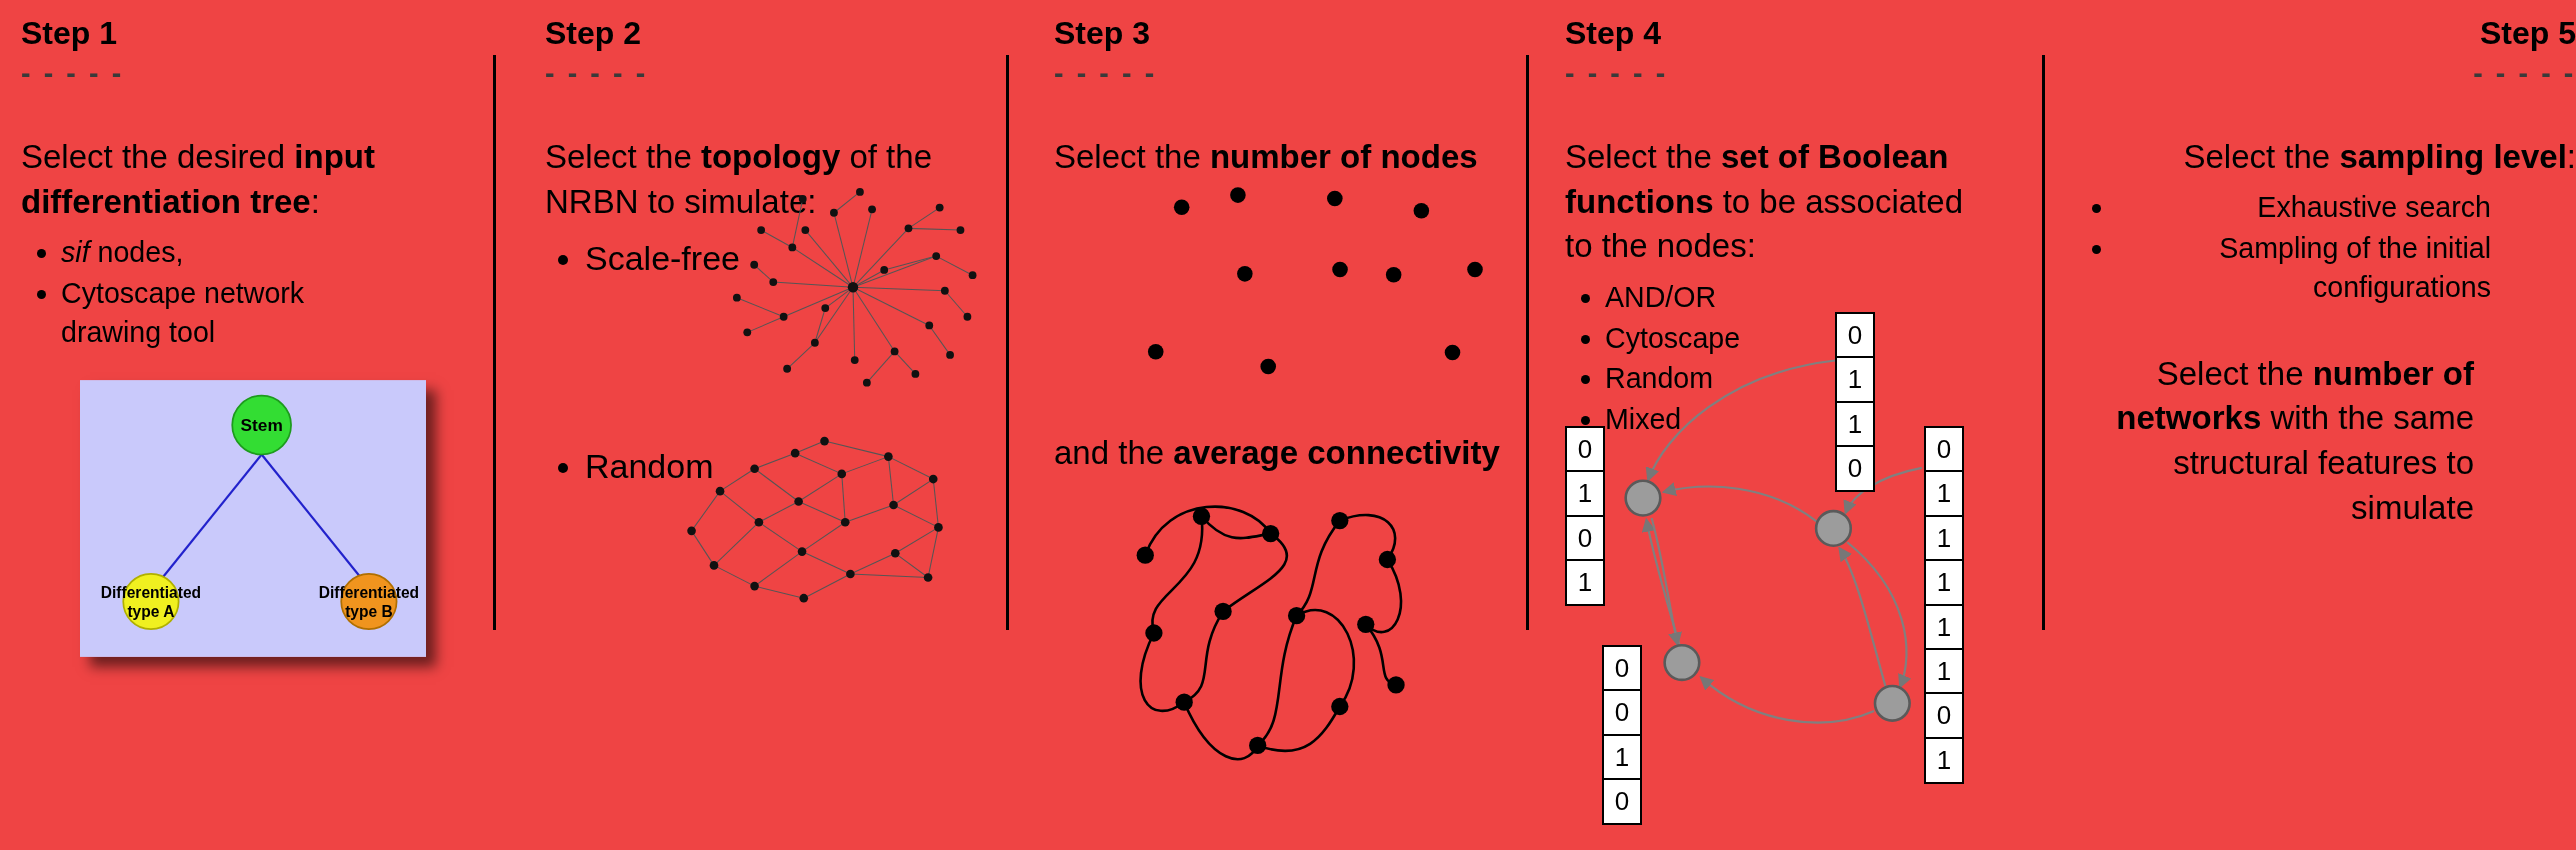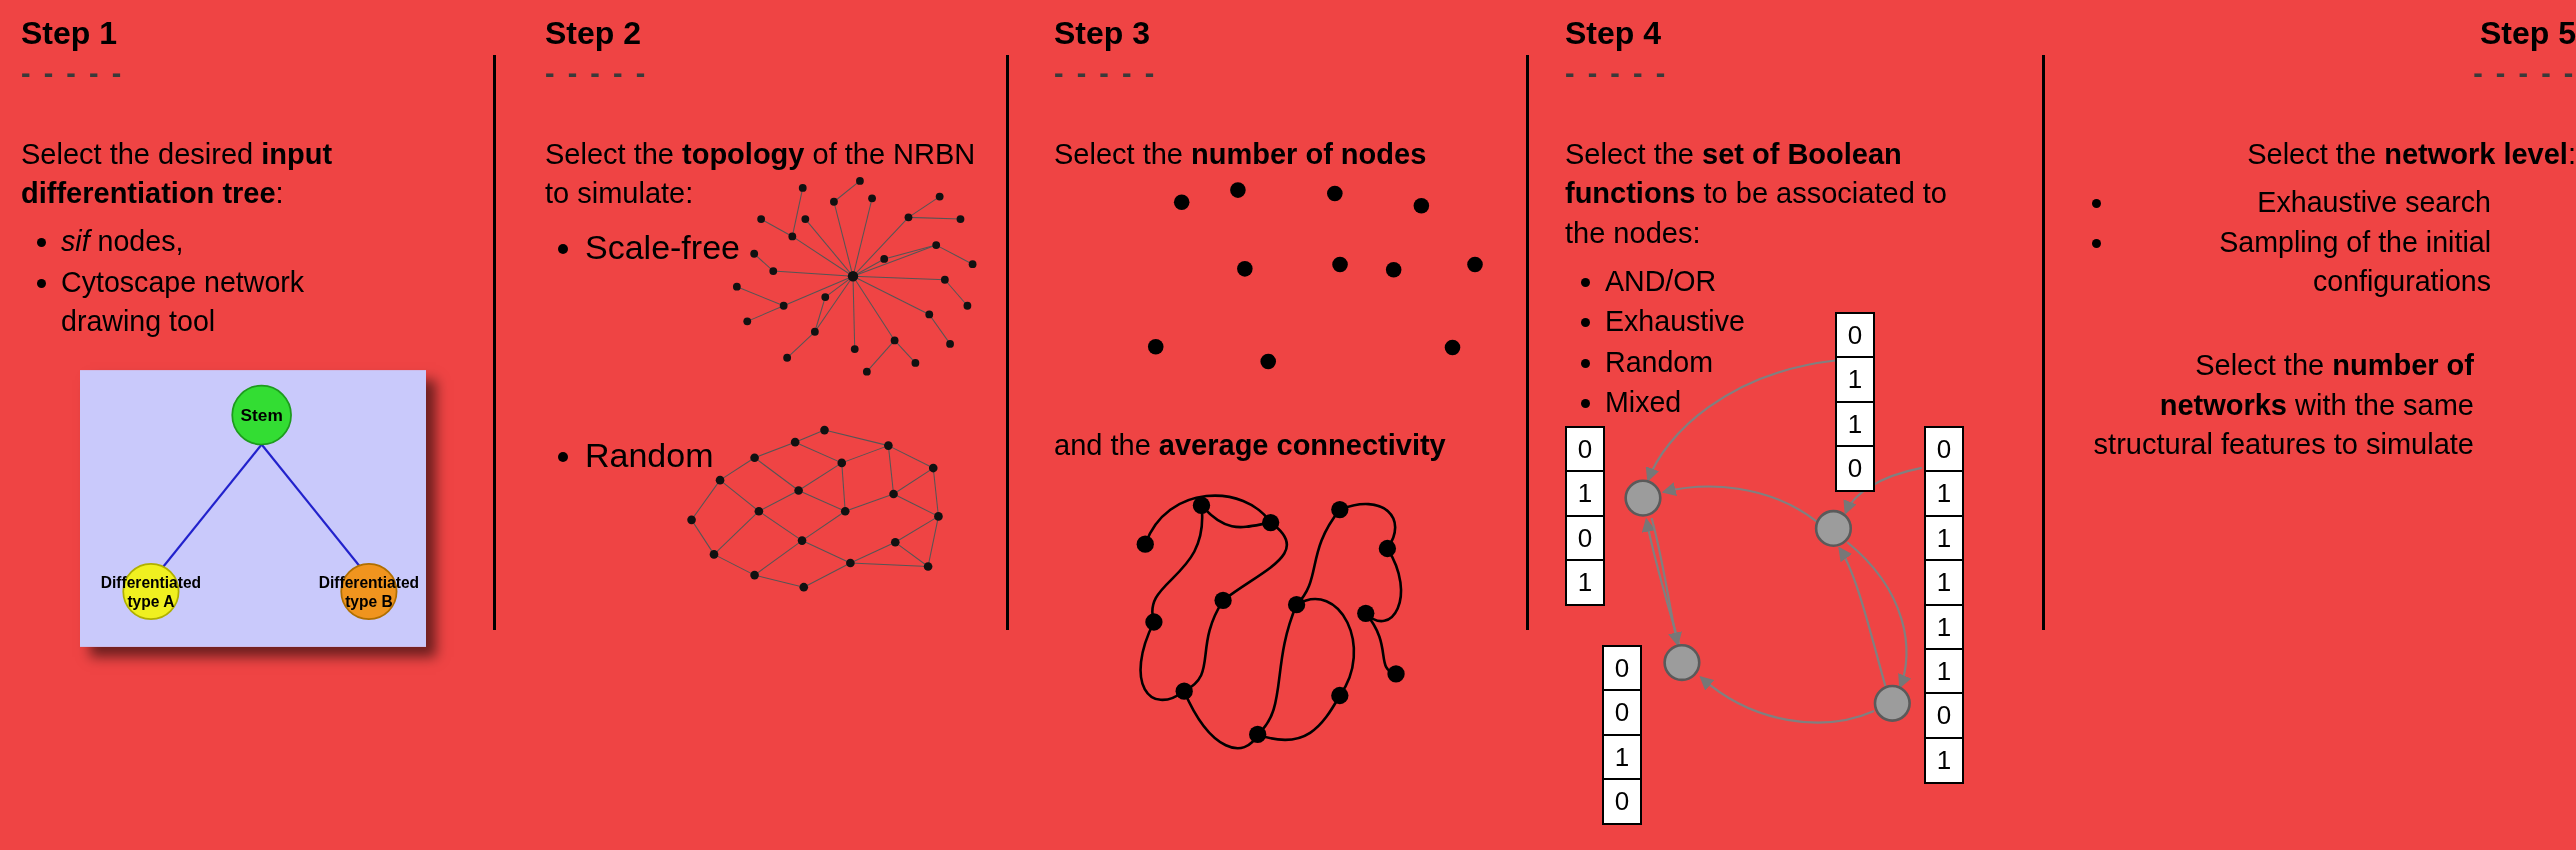--- a/index.html
+++ b/index.html
@@ -14,21 +14,21 @@
   .col { position:relative; padding-top:14px; height:100%; }
   .c1 { width:496px; padding-left:21px; }
   .c2 { width:513px; padding-left:49px; }
   .c3 { width:520px; padding-left:45px; }
   .c4 { width:516px; padding-left:36px; }
   .c5 { width:531px; padding-left:31px;text-align:right; }
   .divider { position:absolute; right:0; top:55px; height:575px; width:2.6px; background:#000; }
 
   .t { font-size:32px; font-weight:bold; line-height:1.2; }
   .dash { font-size:28.6px; font-weight:bold; color:#3a3a3a; letter-spacing:2.6px; margin-top:4.3px; }
-  .para { font-size:29px; line-height:1.36; margin-top:45px; }
+  .para { font-size:33px; line-height:1.36; margin-top:45px; }
   .b { font-weight:bold; }
   .i { font-style:italic; }
   .w420 { width:363px; } .w460 { width:398px; } .w470 { width:407px; } .w500 { width:433px; }
   .bullets { list-style:disc outside; padding-left:40px; font-size:28.6px; line-height:1.36; margin-top:8.7px; }
   .bullets li { margin:1.7px 0; }
 
   
   .tree-wrap { width:346px; height:277px; margin:29px 0 0 59px; box-shadow:10.4px 10.4px 12px rgba(0,0,0,0.55); }
   .tree-label { font-family:"Liberation Sans", sans-serif; font-size:20px; font-weight:bold; text-anchor:middle; }
   .tree-sub { font-family:"Liberation Sans", sans-serif; font-size:18px; font-weight:bold; text-anchor:middle; }
@@ -289,21 +289,21 @@
     </svg>
   </section>
 
   <section class="col c4">
     <div class="divider"></div>
     <h2 class="t">Step 4</h2>
     <div class="dash">- - - - -</div>
     <p class="para w470"><span>Select the </span><span class="b">set of Boolean functions</span><span> to be associated to the nodes:</span></p>
     <ul class="bullets">
       <li><span>AND/OR</span></li>
-      <li><span>Exhaustive</span></li>
+      <li><span>Cytoscape</span></li>
       <li><span>Random</span></li>
       <li><span>Mixed</span></li>
     </ul>
 
     <div class="bool-fig">
       <svg class="bool-svg" width="407" height="535" viewBox="0 0 470 618">
         <defs>
           <marker id="ah" viewBox="0 0 10 10" refX="8.5" refY="5" markerWidth="6.5" markerHeight="6.5" orient="auto-start-reverse">
             <path d="M0,0 L10,5 L0,10 z" fill="#777"></path>
           </marker>
@@ -353,21 +353,21 @@
         <div class="tcell">1</div>
         <div class="tcell">0</div>
         <div class="tcell">1</div>
       </div>
     </div>
   </section>
 
   <section class="col c5">
     <h2 class="t">Step 5</h2>
     <div class="dash">- - - - -</div>
-    <p class="para"><span>Select the </span><span class="b">network level</span><span>:</span></p>
+    <p class="para"><span>Select the </span><span class="b">sampling level</span><span>:</span></p>
     <ul class="bullets" style="width:415px;">
       <li><span>Exhaustive search</span></li>
       <li><span>Sampling of the initial configurations</span></li>
     </ul>
     <p class="para para2 w460"><span>Select the </span><span class="b">number of networks</span><span> with the same structural features to simulate</span></p>
   </section>
 
 </div>
 
 

